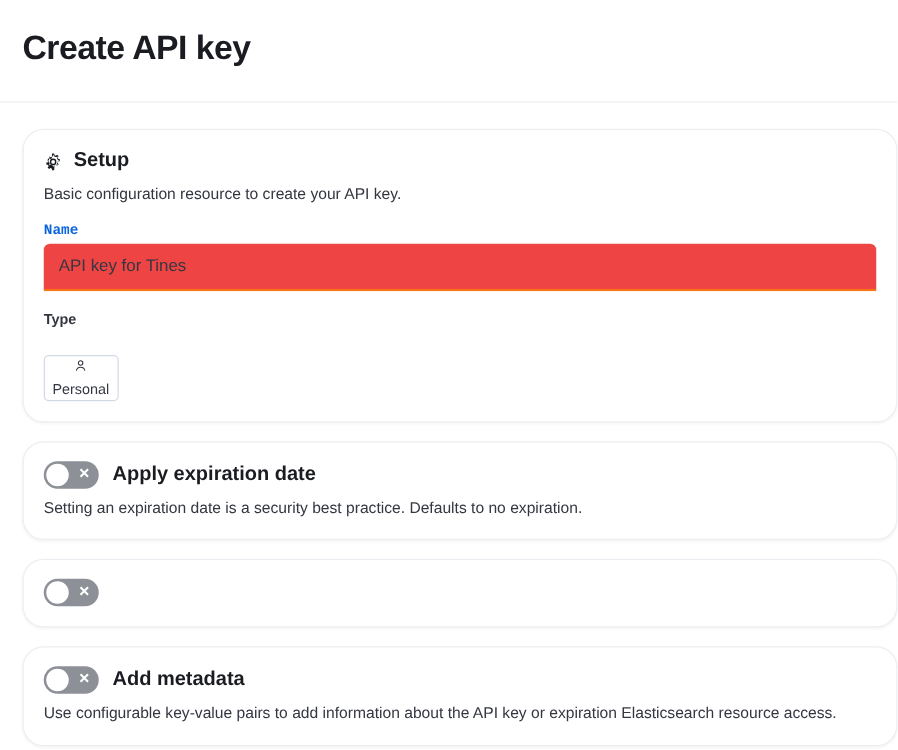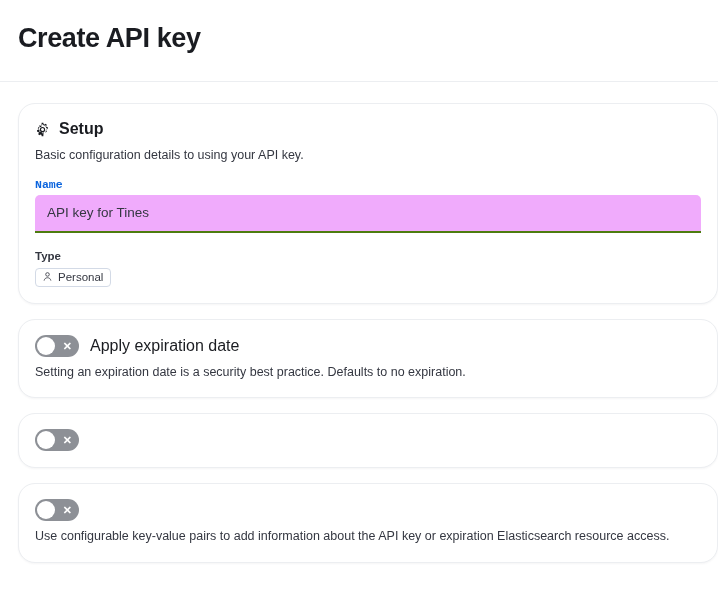--- a/index.html
+++ b/index.html
@@ -76,43 +76,44 @@
     font-family: Liberation Mono, monospace;
   }
   .text-input {
     width: 100%;
     box-sizing: border-box;
     height: 38px;
     padding: 0 12px;
     font-size: 13.5px;
     font-family: "Liberation Sans", sans-serif;
     color: #343741;
-    background: #f0abfc;
+    background: #ef4444;
     border: none;
-    border-bottom: 2px solid #4d7c0f;
+    border-bottom: 2px solid #f97316;
     border-radius: 5px 5px 0 0;
     outline: none;
   }
   .field-label-static {
     font-size: 11.5px;
     font-weight: bold;
     color: #343741;
     margin-top: 17px;
-    margin-bottom: 6px;
+    margin-bottom: 22px;
   }
   .badge {
     display: inline-flex;
     align-items: center;
     gap: 5px;
     border: 1px solid #d3dae6;
     border-radius: 4px;
     padding: 2px 7px 2px 6px;
     font-size: 11.5px;
     color: #343741;
     background: #ffffff;
+    flex-direction: column;
   }
   .toggle-row {
     display: flex;
     align-items: center;
     gap: 11px;
   }
   .toggle {
     width: 44px;
     height: 22px;
     border-radius: 11px;
@@ -135,21 +136,21 @@
     right: 7px;
     top: 50%;
     transform: translateY(-50%);
     color: #ffffff;
     font-size: 11px;
     line-height: 1;
     font-weight: bold;
   }
   .toggle-title {
     font-size: 16px;
-    font-weight: normal;
+    font-weight: bold;
     color: #1a1c21;
   }
 </style>
 </head>
 <body>
 
 <div class="page">
 
   <div class="page-header">
     <h1 class="page-title">Create API key</h1>
@@ -161,21 +162,21 @@
     <div class="panel">
       <div class="panel-title-row">
         <span class="gear-icon">
           <svg width="15" height="15" viewBox="0 0 16 16" aria-hidden="true">
             <path fill="#1a1c21" d="M8 5.2a2.8 2.8 0 1 0 0 5.6 2.8 2.8 0 0 0 0-5.6zm0 1.2a1.6 1.6 0 1 1 0 3.2 1.6 1.6 0 0 1 0-3.2z"></path>
             <path fill="#1a1c21" d="M7.1.8h1.8l.25 1.52c.37.1.72.25 1.05.43l1.25-.9 1.27 1.27-.9 1.25c.18.33.33.68.43 1.05l1.52.25v1.8l-1.52.25c-.1.37-.25.72-.43 1.05l.9 1.25-1.27 1.27-1.25-.9c-.33.18-.68.33-1.05.43L8.9 15.2H7.1l-.25-1.52c-.37-.1-.72-.25-1.05-.43l-1.25.9L3.28 12.88l.9-1.25a4.6 4.6 0 0 1-.43-1.05L2.23 10.33V8.53l1.52-.25c.1-.37.25-.72.43-1.05l-.9-1.25L4.55 4.71l1.25.9c.33-.18.68-.33 1.05-.43L7.1.8zm.86 1.2-.2 1.24-.63.17c-.3.08-.58.2-.85.35l-.57.32-1.02-.74-.3.3.74 1.02-.32.57c-.15.27-.27.55-.35.85l-.17.63-1.24.2v.43l1.24.2.17.63c.08.3.2.58.35.85l.32.57-.74 1.02.3.3 1.02-.74.57.32c.27.15.55.27.85.35l.63.17.2 1.24h.43l.2-1.24.63-.17c.3-.8.58-.2.85-.35l.57-.32 1.02.74.3-.3-.74-1.02.32-.57c.15-.27.27-.55.35-.85l.17-.63 1.24-.2v-.43l-1.24-.2-.17-.63a3.4 3.4 0 0 0-.35-.85l-.32-.57.74-1.02-.3-.3-1.02.74-.57-.32a3.4 3.4 0 0 0-.85-.35l-.63-.17-.2-1.24h-.43z"></path>
           </svg>
         </span>
         <span class="panel-title">Setup</span>
       </div>
-      <div class="panel-desc">Basic configuration details to using your API key.</div>
+      <div class="panel-desc">Basic configuration resource to create your API key.</div>
 
       <div class="field-label">Name</div>
       <input class="text-input" type="text" value="API key for Tines" style="">
 
       <div class="field-label-static">Type</div>
       <span class="badge">
         <span>
           <svg width="11" height="11" viewBox="0 0 16 16" aria-hidden="true">
             <circle cx="8" cy="5" r="2.6" fill="none" stroke="#343741" stroke-width="1.2"></circle>
             <path d="M3.2 13.4c.5-2.3 2.4-3.6 4.8-3.6s4.3 1.3 4.8 3.6" fill="none" stroke="#343741" stroke-width="1.2" stroke-linecap="round"></path>
@@ -204,18 +205,19 @@
         </div>
       </div>
     </div>
 
     <div class="panel">
       <div class="toggle-row">
         <div class="toggle">
           <div class="knob"></div>
           <div class="x">✕</div>
         </div>
+        <span class="toggle-title">Add metadata</span>
       </div>
       <div class="panel-desc">Use configurable key-value pairs to add information about the API key or expiration Elasticsearch resource access.</div>
     </div>
 
   </div>
 </div>
 
 </body></html>

